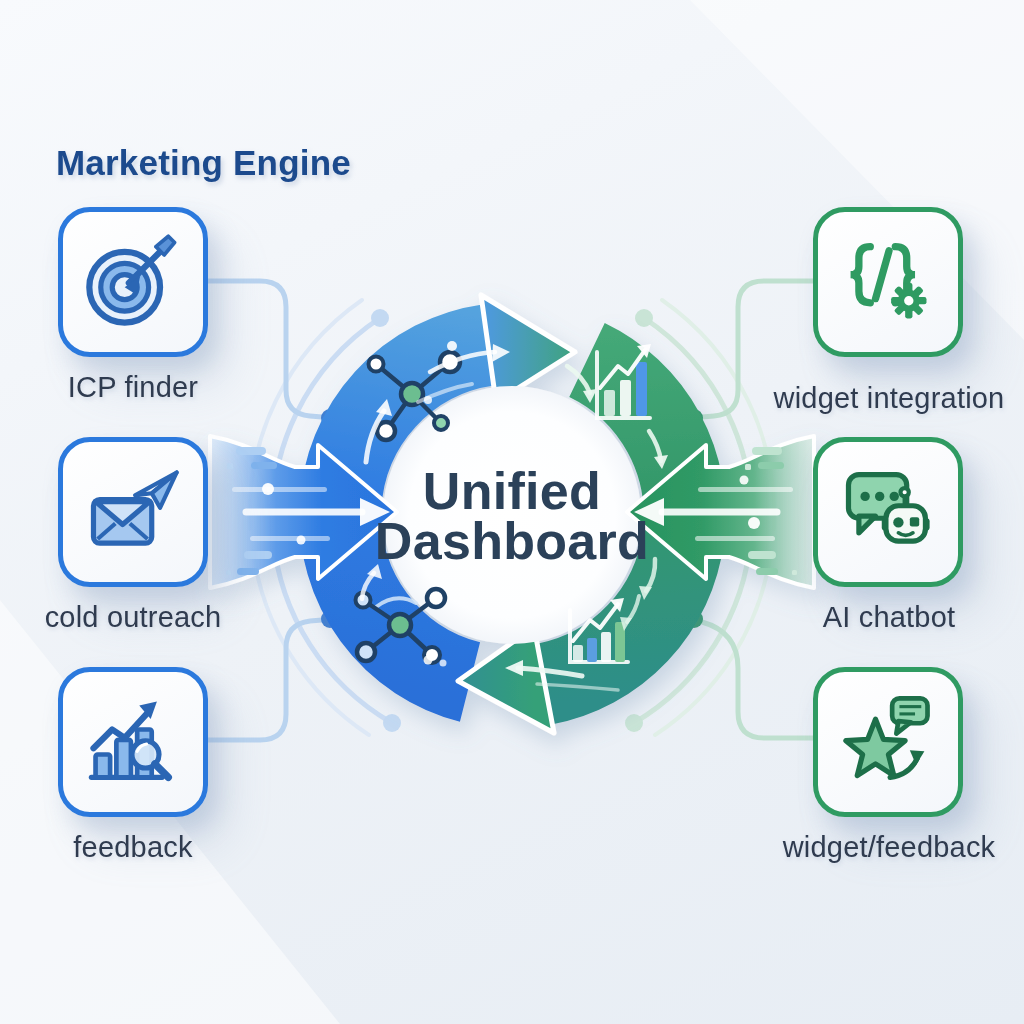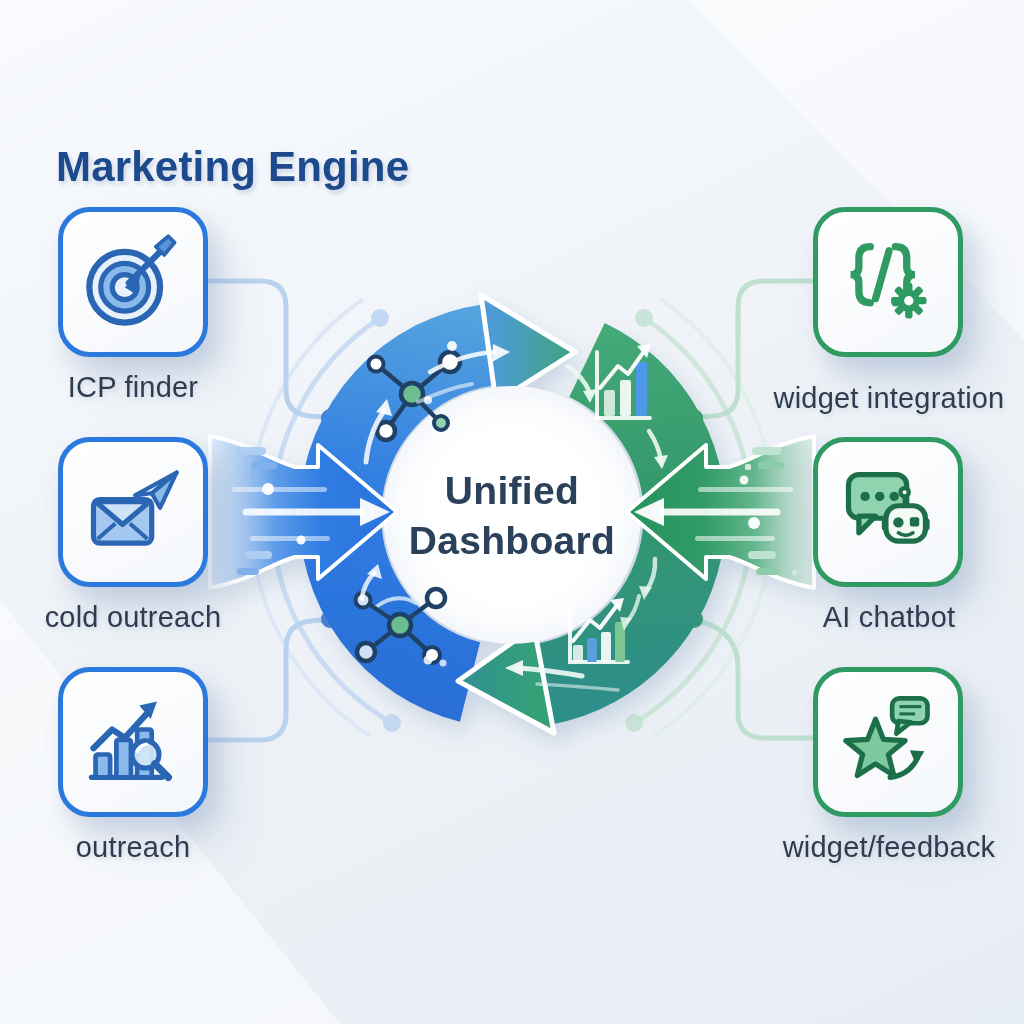--- a/index.html
+++ b/index.html
@@ -3,42 +3,42 @@
 <meta charset="utf-8">
 <style>
   html,body{margin:0;padding:0;background:#dfe5ed;}
   .canvas{
     position:relative;width:1024px;height:1024px;overflow:hidden;
     background:linear-gradient(155deg,#f8fafd 0%,#eef2f7 50%,#e7edf4 100%);
     font-family:"Liberation Sans","DejaVu Sans",sans-serif;
   }
   .decor-svg{position:absolute;left:0;top:0;z-index:1;}
   .col-title{
-    position:absolute;z-index:3;font-size:42px;font-weight:700;letter-spacing:.2px;
+    position:absolute;z-index:3;font-size:35px;font-weight:700;letter-spacing:.2px;
     text-shadow:2px 3px 5px rgba(125,150,185,.35);
   }
   .col-title.left{left:56px;top:143px;color:#1c4a8d;}
   .col-title.right{left:670px;top:143px;width:300px;text-align:right;color:#1e7a50;}
   .card{
     position:absolute;z-index:3;width:150px;height:150px;border-radius:32px;
     background:linear-gradient(150deg,#ffffff 0%,#f4f7fb 100%);
     display:flex;align-items:center;justify-content:center;
     box-shadow:10px 14px 24px rgba(125,150,185,.30),24px 32px 42px rgba(135,160,195,.16);
     box-sizing:border-box;cursor:pointer;
   }
   .card.blue{border:5px solid #2b79dd;}
   .card.green{border:5px solid #2f9b62;}
   .card-label{
     position:absolute;z-index:3;width:240px;text-align:center;
     font-size:29px;color:#2f3b4f;letter-spacing:.2px;
     text-shadow:1px 2px 4px rgba(130,152,185,.25);
   }
   .center-label{
     position:absolute;z-index:2;left:352px;top:466px;width:320px;text-align:center;
-    font-size:39px;line-height:50px;font-weight:700;color:#2b4159;letter-spacing:.3px;
+    font-size:52px;line-height:50px;font-weight:700;color:#2b4159;letter-spacing:.3px;
   }
   .center-label span{display:block;}
 </style>
 </head>
 <body>
 
 <div class="canvas">
 
   <svg class="decor-svg" width="1024" height="1024" viewBox="0 0 1024 1024">
     <defs>
@@ -254,21 +254,21 @@
       <rect x="14" y="62" width="14" height="22" rx="2" fill="#8ab9ec" stroke="#2b66b4" stroke-width="4.5"></rect>
       <rect x="34" y="48" width="14" height="36" rx="2" fill="#8ab9ec" stroke="#2b66b4" stroke-width="4.5"></rect>
       <rect x="54" y="38" width="14" height="46" rx="2" fill="#8ab9ec" stroke="#2b66b4" stroke-width="4.5"></rect>
       <polyline points="12,56 30,38 42,46 64,22" fill="none" stroke="#2b66b4" stroke-width="6" stroke-linecap="round" stroke-linejoin="round"></polyline>
       <polygon points="56,15 73,11 67,28" fill="#2b66b4"></polygon>
       <circle cx="62" cy="62" r="13" fill="rgba(214,231,249,0.92)" stroke="#2b66b4" stroke-width="5"></circle>
       <line x1="71" y1="71" x2="84" y2="84" stroke="#2b66b4" stroke-width="7" stroke-linecap="round"></line>
       <path d="M 54,59 Q 57,53 63,52" fill="none" stroke="#ffffff" stroke-width="3" stroke-linecap="round"></path>
     </svg>
   </div>
-  <div class="card-label" style="left:13px;top:831px;">outreach</div>
+  <div class="card-label" style="left:13px;top:831px;">feedback</div>
 
   <div class="card green" style="left:813px;top:207px;">
     <svg width="104" height="104" viewBox="0 0 100 100">
       <path d="M 33,16 Q 22,16 22,27 V 35 Q 22,43 14,43 Q 22,43 22,51 V 59 Q 22,70 33,70" fill="none" stroke="#2f9b62" stroke-width="7" stroke-linecap="round"></path>
       <path d="M 57,16 Q 68,16 68,27 V 35 Q 68,43 76,43 Q 68,43 68,51 V 59 Q 68,70 57,70" fill="none" stroke="#2f9b62" stroke-width="7" stroke-linecap="round"></path>
       <line x1="51" y1="20" x2="38" y2="66" stroke="#2f9b62" stroke-width="7" stroke-linecap="round"></line>
       <g transform="translate(70,68)">
         <rect x="-3.5" y="-17" width="7" height="34" rx="2" fill="#2f9b62"></rect>
         <rect x="-3.5" y="-17" width="7" height="34" rx="2" fill="#2f9b62" transform="rotate(45)"></rect>
         <rect x="-3.5" y="-17" width="7" height="34" rx="2" fill="#2f9b62" transform="rotate(90)"></rect>

